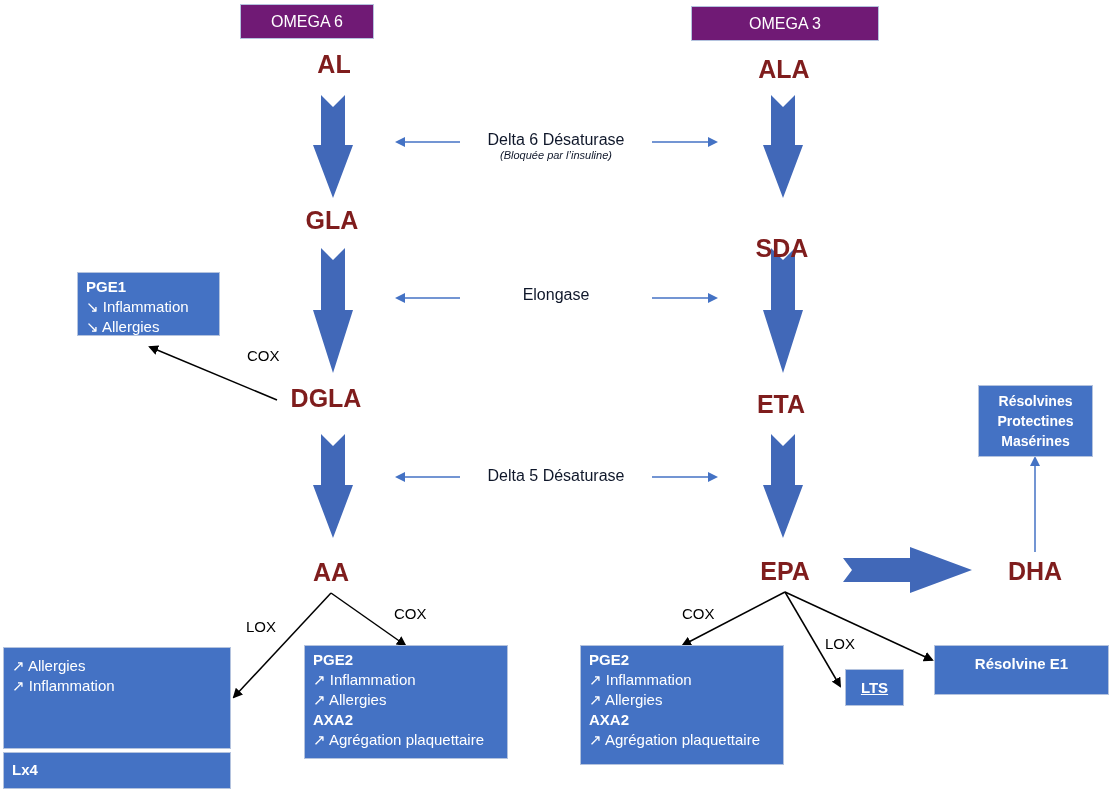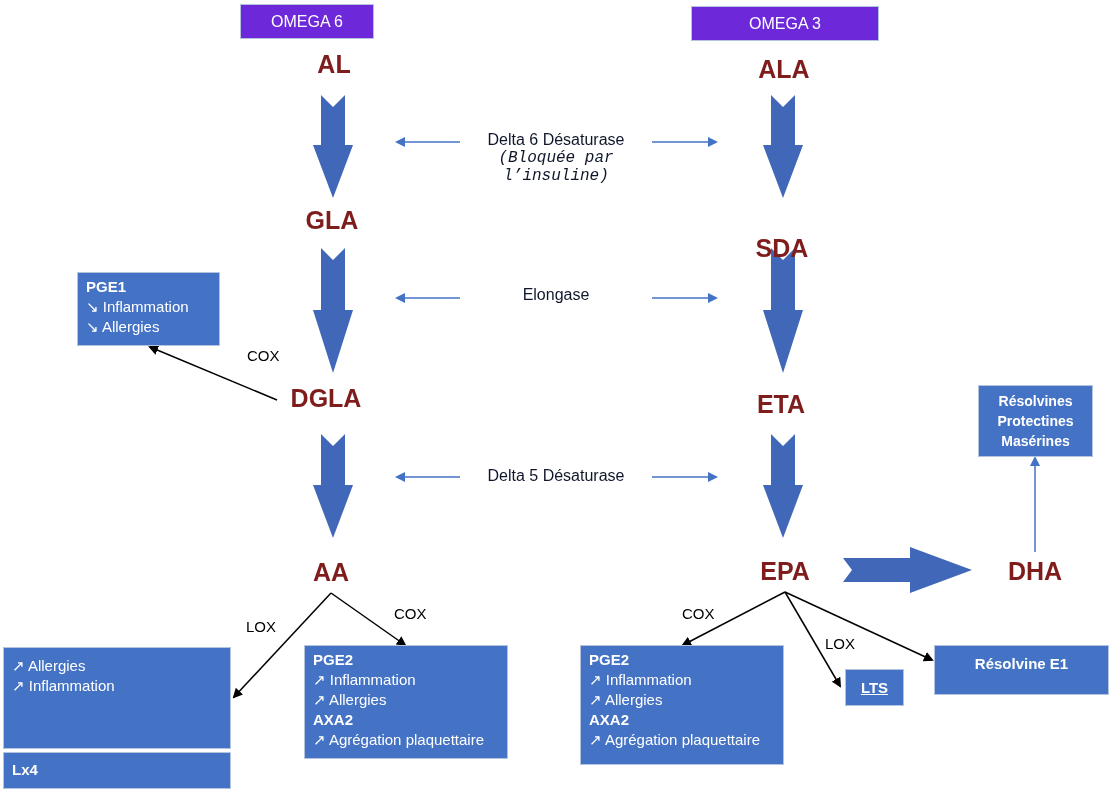--- a/index.html
+++ b/index.html
@@ -1,21 +1,21 @@
 <!DOCTYPE html>
 <html><head>
 <meta charset="utf-8">
 <style>
   html, body { margin: 0; padding: 0; background: #ffffff; }
   body { width: 1111px; height: 792px; position: relative; overflow: hidden; font-family: "Liberation Sans", sans-serif; }
   svg.links { position: absolute; left: 0; top: 0; width: 1111px; height: 792px; }
-  .hdr { position: absolute; background: #6d28d9; border: 1px solid #b4c3de; color: #fff; font-size: 16px; text-align: center; box-sizing: border-box; }
+  .hdr { position: absolute; background: #701a75; border: 1px solid #b4c3de; color: #fff; font-size: 16px; text-align: center; box-sizing: border-box; }
   .node { position: absolute; color: #7f1d1d; font-weight: bold; font-size: 25px; text-align: center; width: 120px; margin-left: -60px; }
   .enzyme { position: absolute; color: #0f172a; font-size: 16px; text-align: center; width: 220px; margin-left: -110px; }
-  .enzyme .note { display: block; font-style: italic; font-size: 16px; font-family: Liberation Mono, monospace; }
+  .enzyme .note { display: block; font-style: italic; font-size: 11px; }
   .lbl { position: absolute; color: #000; font-size: 15px; }
   .box { position: absolute; background: #4472c4; border: 1.5px solid #b4c3de; color: #fff; font-size: 15px; box-sizing: border-box; padding: 4px 8px; line-height: 20px; }
   .box .t { font-weight: bold; display: block; }
   .box .l { display: block; }
   .box.center { text-align: center; font-weight: bold; }
 </style>
 </head>
 <body>
 
 <svg class="links" viewBox="0 0 1111 792">
@@ -82,21 +82,21 @@
 <div class="enzyme" style="left:556px;top:467px;">
   <span>Delta 5 Désaturase</span>
 </div>
 
 <div class="lbl" style="left:247px;top:347px;">COX</div>
 <div class="lbl" style="left:246px;top:618px;">LOX</div>
 <div class="lbl" style="left:394px;top:605px;">COX</div>
 <div class="lbl" style="left:682px;top:605px;">COX</div>
 <div class="lbl" style="left:825px;top:635px;">LOX</div>
 
-<div class="box" style="left:77px;top:272px;width:143px;height:74px;">
+<div class="box" style="left:77px;top:272px;width:143px;height:64px;">
   <span class="t">PGE1</span>
   <span class="l">↘ Inflammation</span>
   <span class="l">↘ Allergies</span>
 </div>
 
 <div class="box" style="left:3px;top:647px;width:228px;height:102px;padding-top:8px;">
   <span class="l">↗ Allergies</span>
   <span class="l">↗ Inflammation</span>
 </div>
 <div class="box" style="left:3px;top:752px;width:228px;height:37px;padding-top:7px;">

